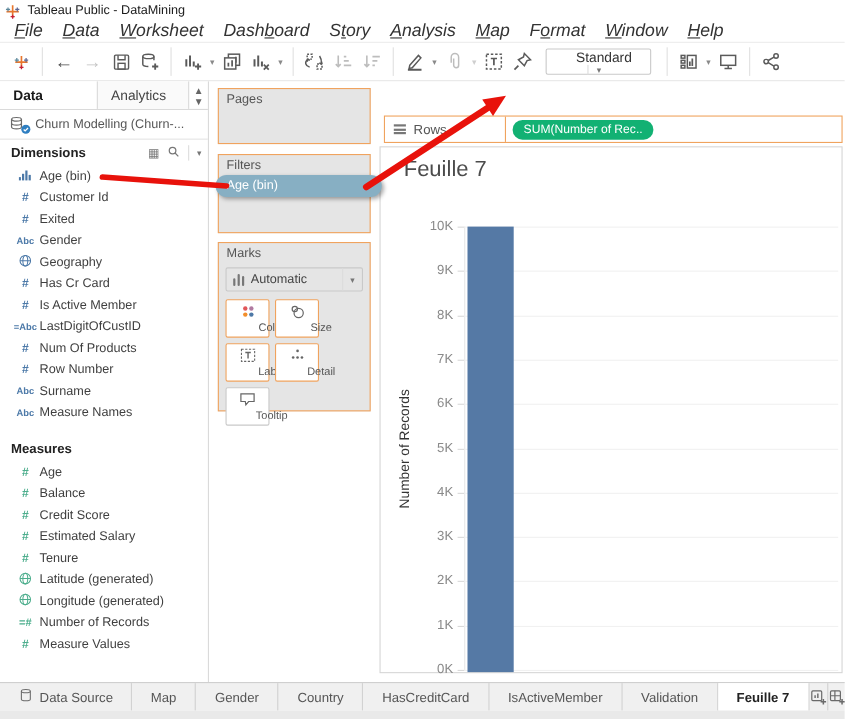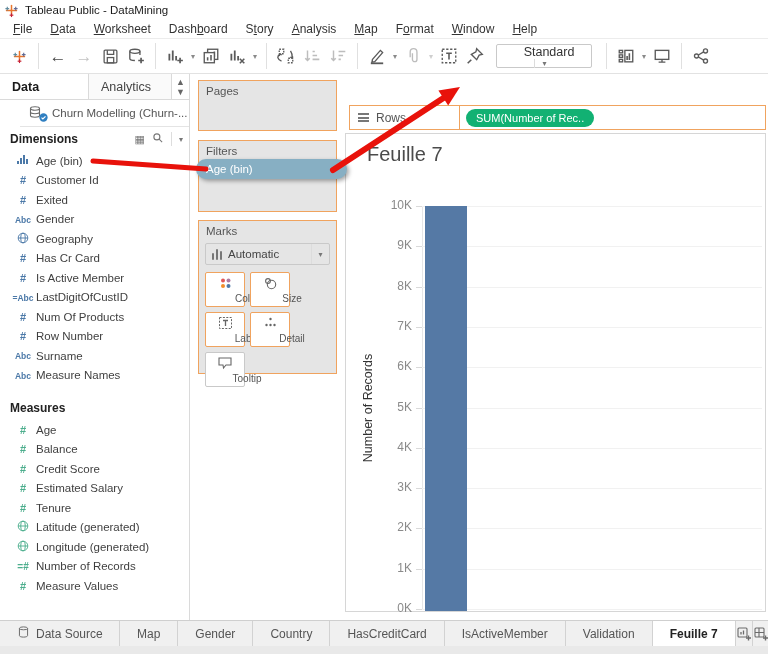--- a/index.html
+++ b/index.html
@@ -5,21 +5,21 @@
   * { margin:0; padding:0; box-sizing:border-box; }
   html,body { width:768px; height:654px; font-family:"Liberation Sans", sans-serif; background:#fff; overflow:hidden; position:relative; }
   body { font-size:12px; color:#444; }
 
   
   .titlebar { position:absolute; left:0; top:0; width:768px; height:20px; display:flex; align-items:center; gap:6px; padding-left:4px; background:#fff; }
   .titlebar .title { font-size:11.5px; color:#1a1a1a; }
 
   
   .menubar { position:absolute; left:0; top:20px; width:768px; height:19px; display:flex; align-items:center; padding-left:4px; background:#fff; border-bottom:1px solid #ececec; }
-  .menu-item { padding:0 9px; font-size:12px; color:#333; cursor:default; }
+  .menu-item { padding:0 9px; font-size:16px; color:#333; cursor:default;font-style:italic; }
   .menu-item .mkey { text-decoration:underline; }
 
   
   .toolbar { position:absolute; left:0; top:39px; width:768px; height:35px; display:flex; align-items:center; background:#fff; border-bottom:1px solid #e2e2e2; }
   .tb-sep { width:1px; height:26px; background:#e0e0e0; margin:0 6px; flex:0 0 1px; }
   .tb-btn { width:26px; height:28px; display:flex; align-items:center; justify-content:center; color:#555; flex:0 0 auto; }
   .tb-btn svg { stroke:#5a5a5a; fill:none; stroke-width:1.2; }
   .tb-btn.disabled svg { stroke:#bdbdbd; }
   .tb-glyph { font-size:17px; line-height:1; color:#4a4a4a; }
   .tb-glyph.disabled { color:#c3c3c3; }
@@ -29,21 +29,21 @@
   .view-select .vs-label { flex:1; padding-left:10px; font-size:12.5px; color:#333; }
   .view-select .vs-caret { width:20px; height:100%; border-left:1px solid #dcdcdc; display:flex; align-items:center; justify-content:center; font-size:8px; color:#777; }
 
   
   .left-panel { position:absolute; left:0; top:74px; width:190px; height:546px; background:#fff; border-right:1px solid #dadada; }
   .panel-tabs { display:flex; height:26px; border-bottom:1px solid #dadada; }
   .panel-tab { display:flex; align-items:center; padding-left:12px; font-size:12.5px; }
   .panel-tab.active { width:88px; font-weight:bold; color:#1a1a1a; background:#fff; }
   .panel-tab.inactive { width:84px; color:#444; background:#fafafa; border-left:1px solid #dadada; border-right:1px solid #dadada; }
   .panel-tab-swap { flex:1; display:flex; align-items:center; justify-content:center; color:#666; font-size:9px; }
-  .datasource-row { height:27px; display:flex; align-items:center; gap:6px; padding-left:8px; border-bottom:1px solid #e4e4e4; color:#555; font-size:11.5px; white-space:nowrap; overflow:hidden;margin-left:20px; }
+  .datasource-row { height:27px; display:flex; align-items:center; gap:6px; padding-left:8px; border-bottom:1px solid #e4e4e4; color:#555; font-size:11.5px; white-space:nowrap; overflow:hidden; }
   .ds-ic { position:relative; width:18px; height:16px; flex:0 0 18px; }
   .section-header { height:24px; display:flex; align-items:center; padding:0 6px 0 10px; }
   .section-header .sh-label { font-weight:bold; font-size:12px; color:#222; flex:1; }
   .sh-icons { display:flex; align-items:center; gap:7px; color:#777; }
   .sh-icons .grid-g { font-size:11px; }
   .sh-icons .bar-sep { width:1px; height:14px; background:#ddd; }
   .sh-icons .caret-g { font-size:8px; }
   .field-row { height:19.5px; display:flex; align-items:center; padding-left:10px; cursor:default; }
   .f-icon { width:26px; flex:0 0 26px; text-align:center; font-size:10px; font-weight:bold; }
   .f-icon.dim { color:var(--dim-blue,#4c79a8); }

